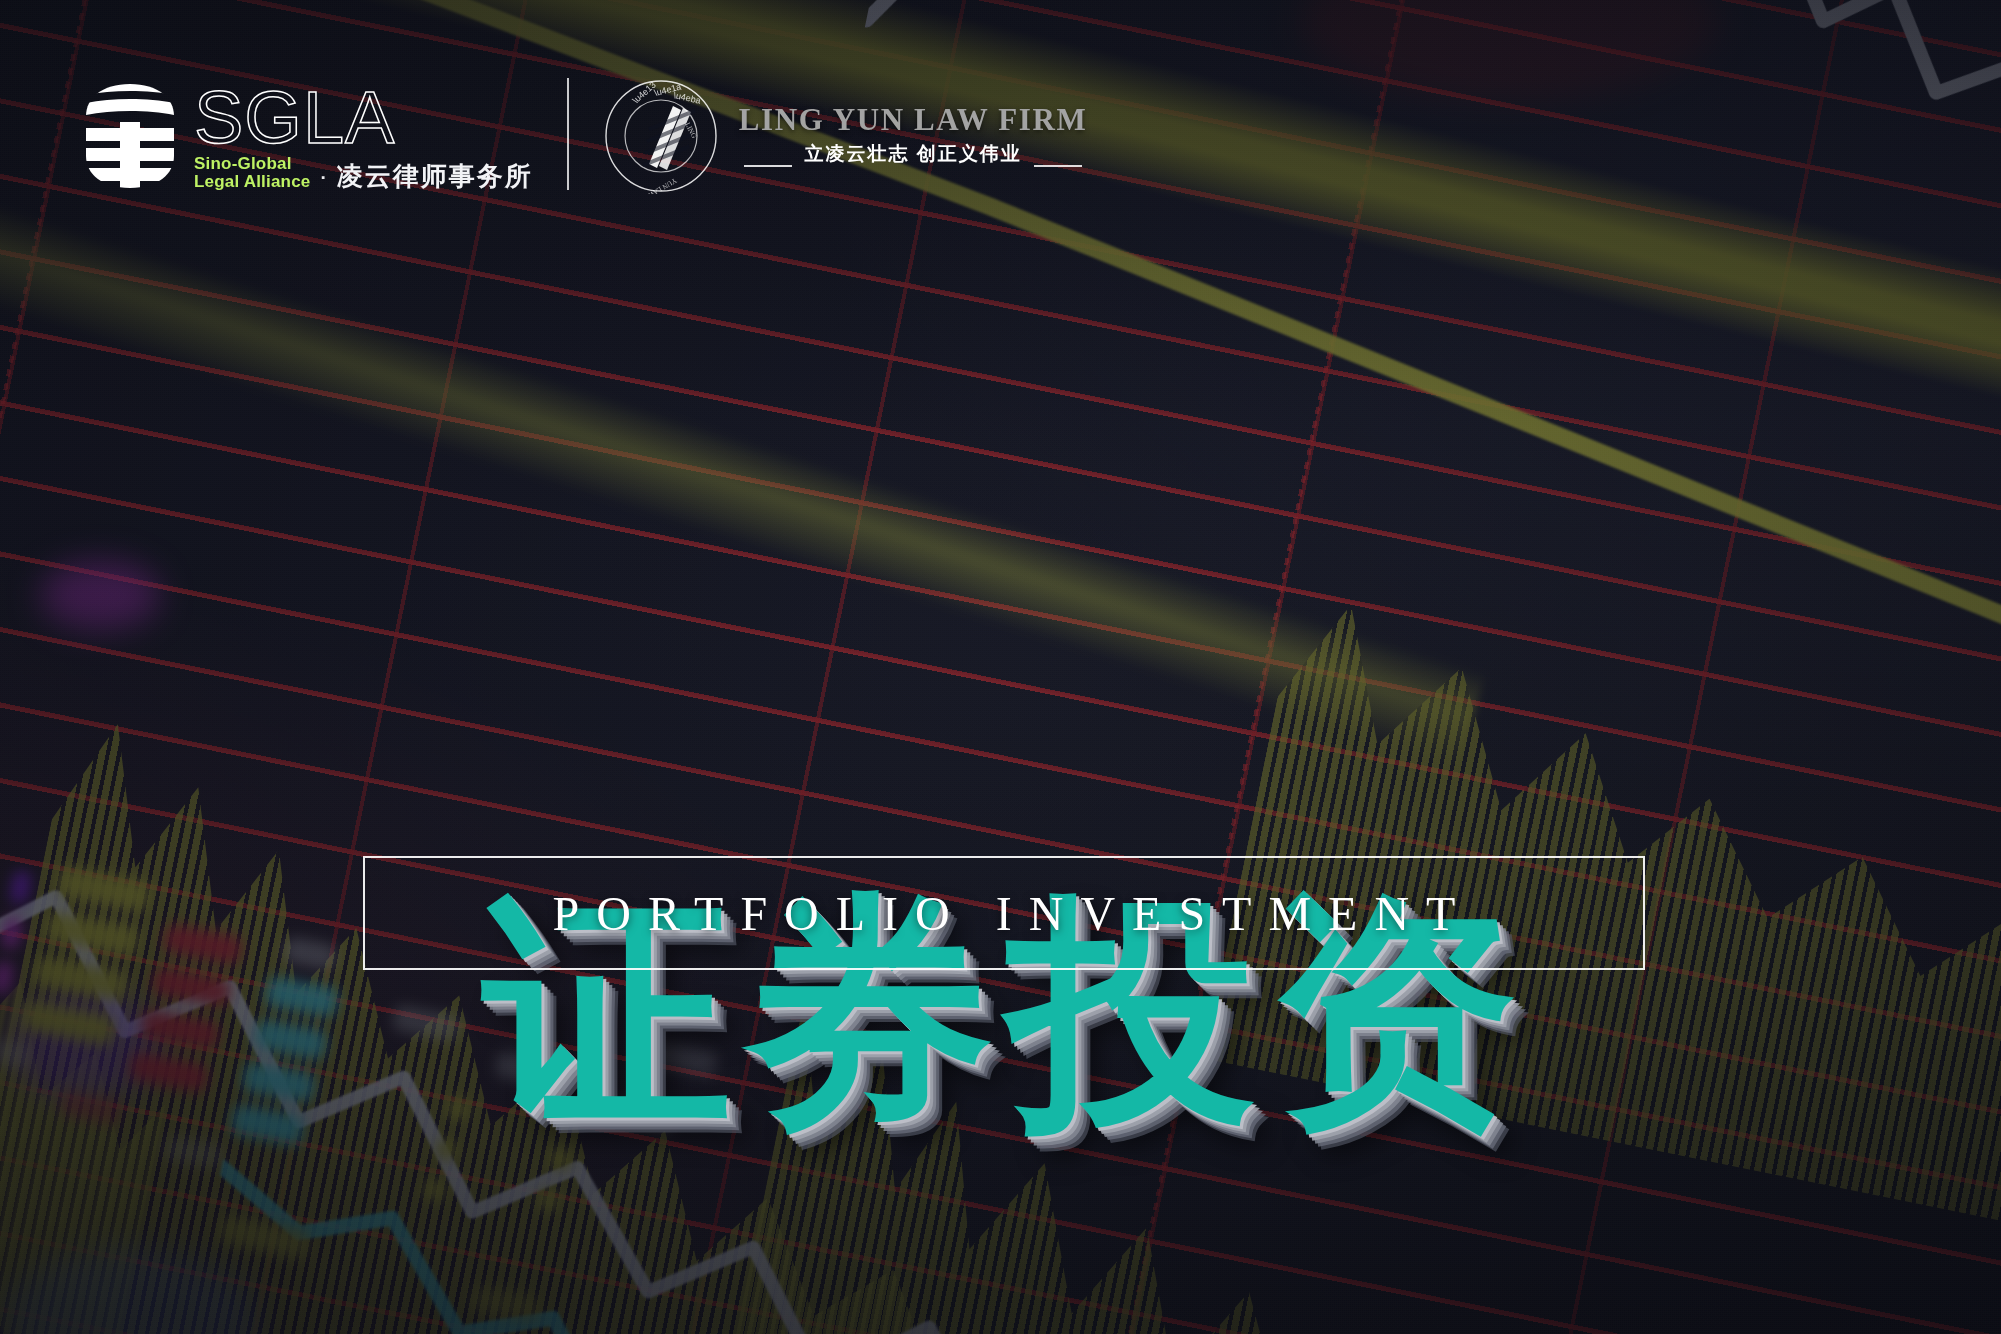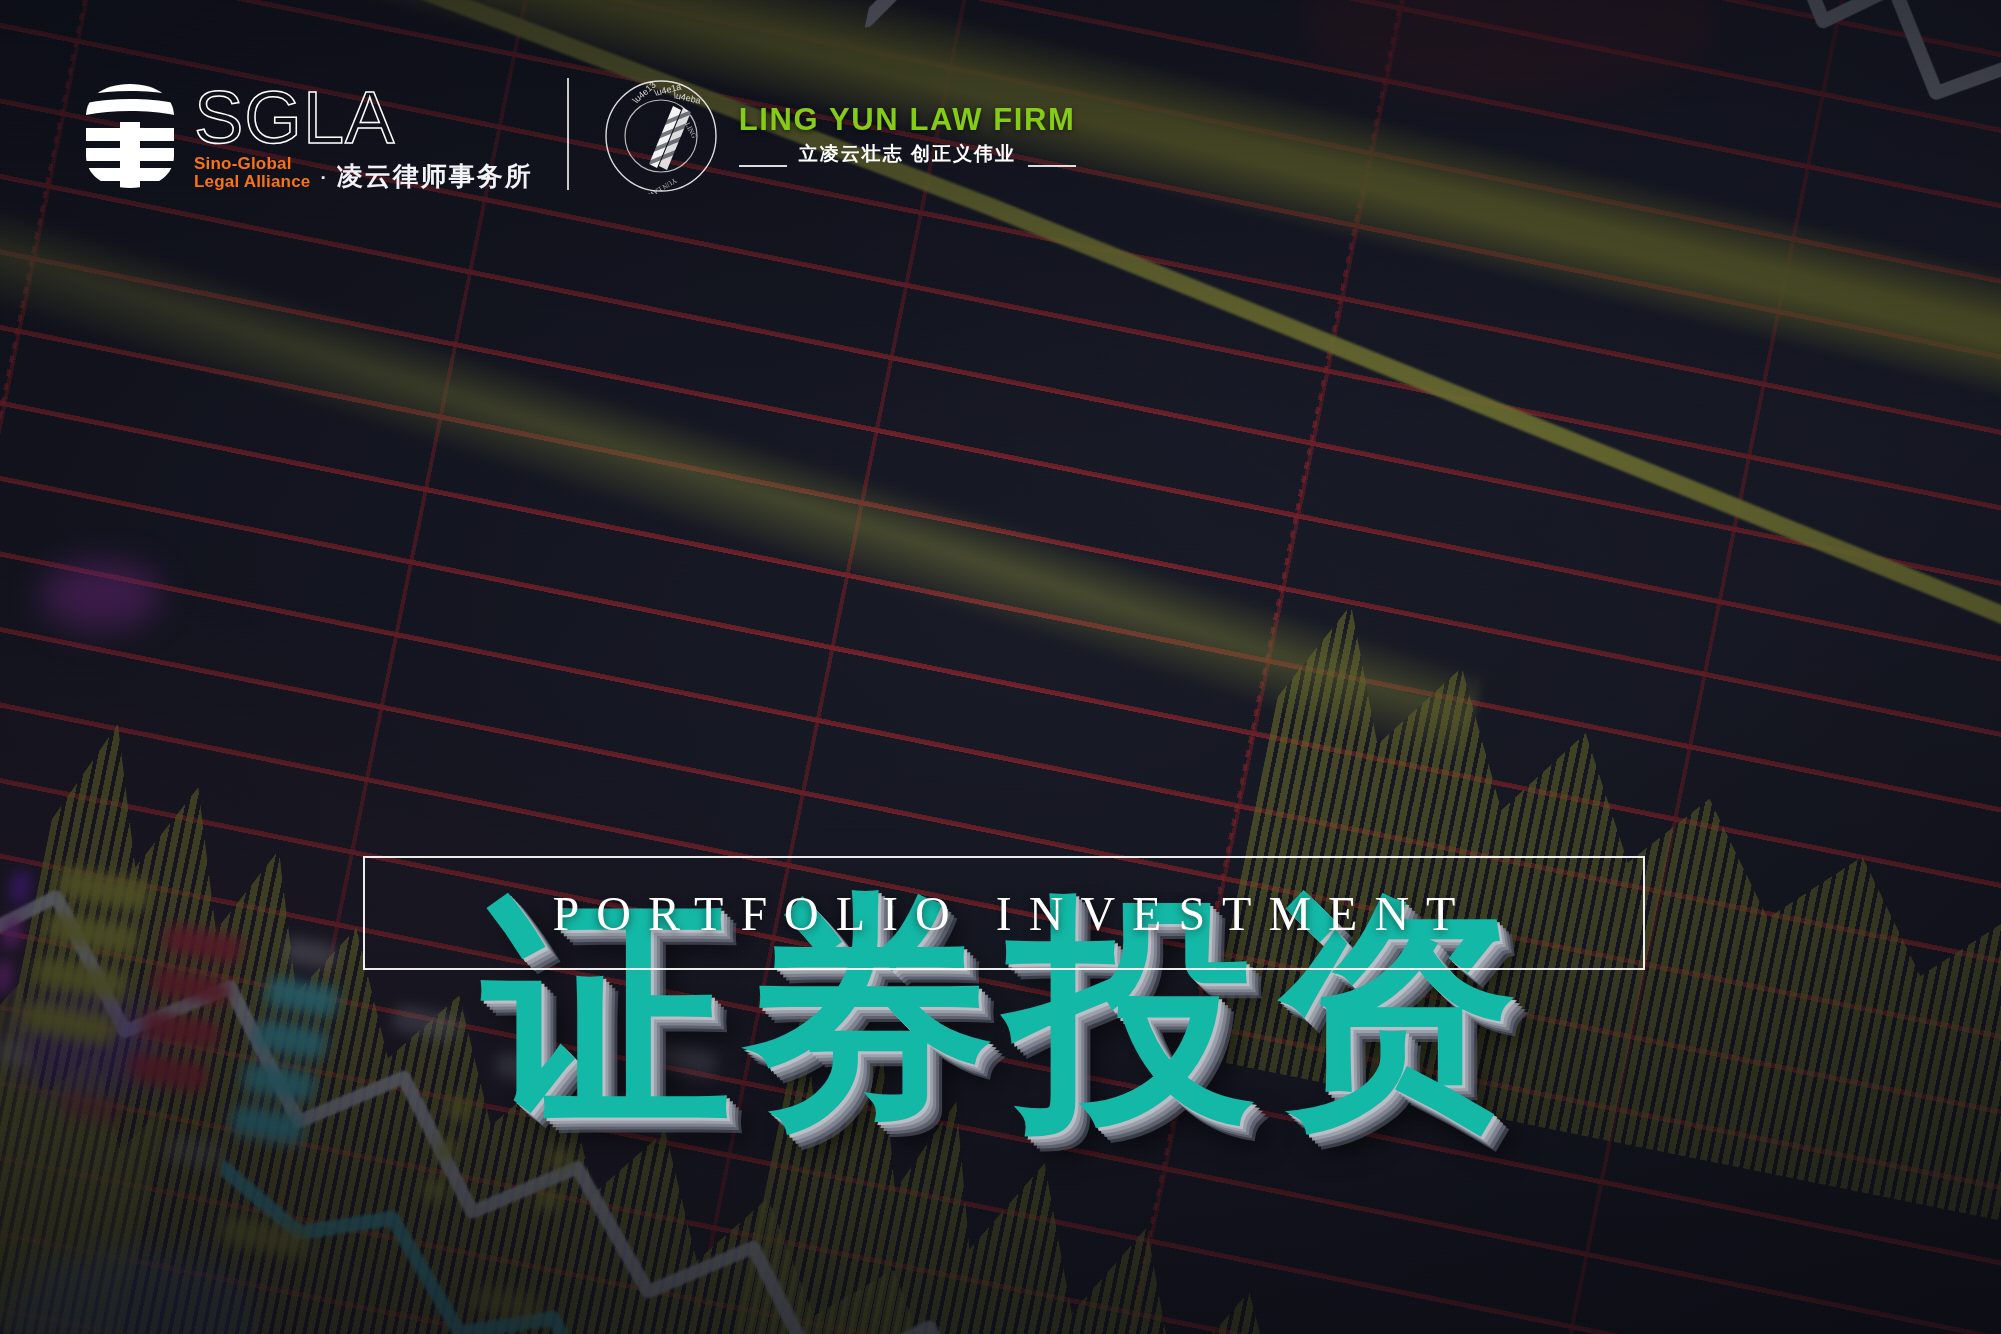--- a/index.html
+++ b/index.html
@@ -160,21 +160,21 @@
   .sgla-mark{width:104px;height:108px;flex:none;}
   .sgla-txt{display:flex;flex-direction:column;justify-content:flex-end;}
   .sgla-word{
     font-family:"Liberation Sans",sans-serif;
     font-size:74px;line-height:.82;color:#fff;
     letter-spacing:1px;font-weight:300;
     -webkit-text-stroke:1.5px #fff;color:transparent;
   }
   .sgla-sub{display:flex;align-items:flex-end;gap:10px;margin-top:7px;}
   .sgla-en{
-    font-size:17px;line-height:1.02;color:#f97316;font-weight:700;
+    font-size:17px;line-height:1.02;color:#bef264;font-weight:700;
     letter-spacing:.2px;
   }
   .sgla-dot{color:#e9eaee;font-size:19px;font-weight:700;padding-bottom:1px;}
   .sgla-cn{
     font-size:26px;color:#f2f3f6;font-weight:700;letter-spacing:2px;
     line-height:1;padding-bottom:1px;
   }
 
   .divider{
     width:2px;height:112px;background:rgba(255,255,255,.78);
@@ -184,22 +184,22 @@
   .ly{display:flex;align-items:center;gap:20px;}
   .ly-seal{width:116px;height:116px;flex:none;}
   .ly-txt{display:flex;flex-direction:column;}
   .ly-cn{
     font-size:54px;line-height:1.04;color:#fff;font-weight:700;
     letter-spacing:3px;
     font-family:"Liberation Sans",sans-serif;
     text-shadow:0 2px 5px rgba(0,0,0,.5);
   }
   .ly-en{
-    font-family:Liberation Sans, sans-serif;
-    font-size:31px;line-height:1.12;color:#84cc16;font-weight:700;
+    font-family:Liberation Serif, serif;
+    font-size:31px;line-height:1.12;color:#a3a3a3;font-weight:700;
     letter-spacing:1.6px;margin-top:-2px;
     text-shadow:0 2px 5px rgba(0,0,0,.5);
   }
   .ly-slogan{
     display:flex;align-items:flex-end;gap:12px;margin-top:4px;
     justify-content:center;
   }
   .ly-slogan .rule{height:2px;width:48px;background:rgba(255,255,255,.85);}
   .ly-slogan-txt{
     font-size:19px;color:#fff;letter-spacing:2px;font-weight:600;

